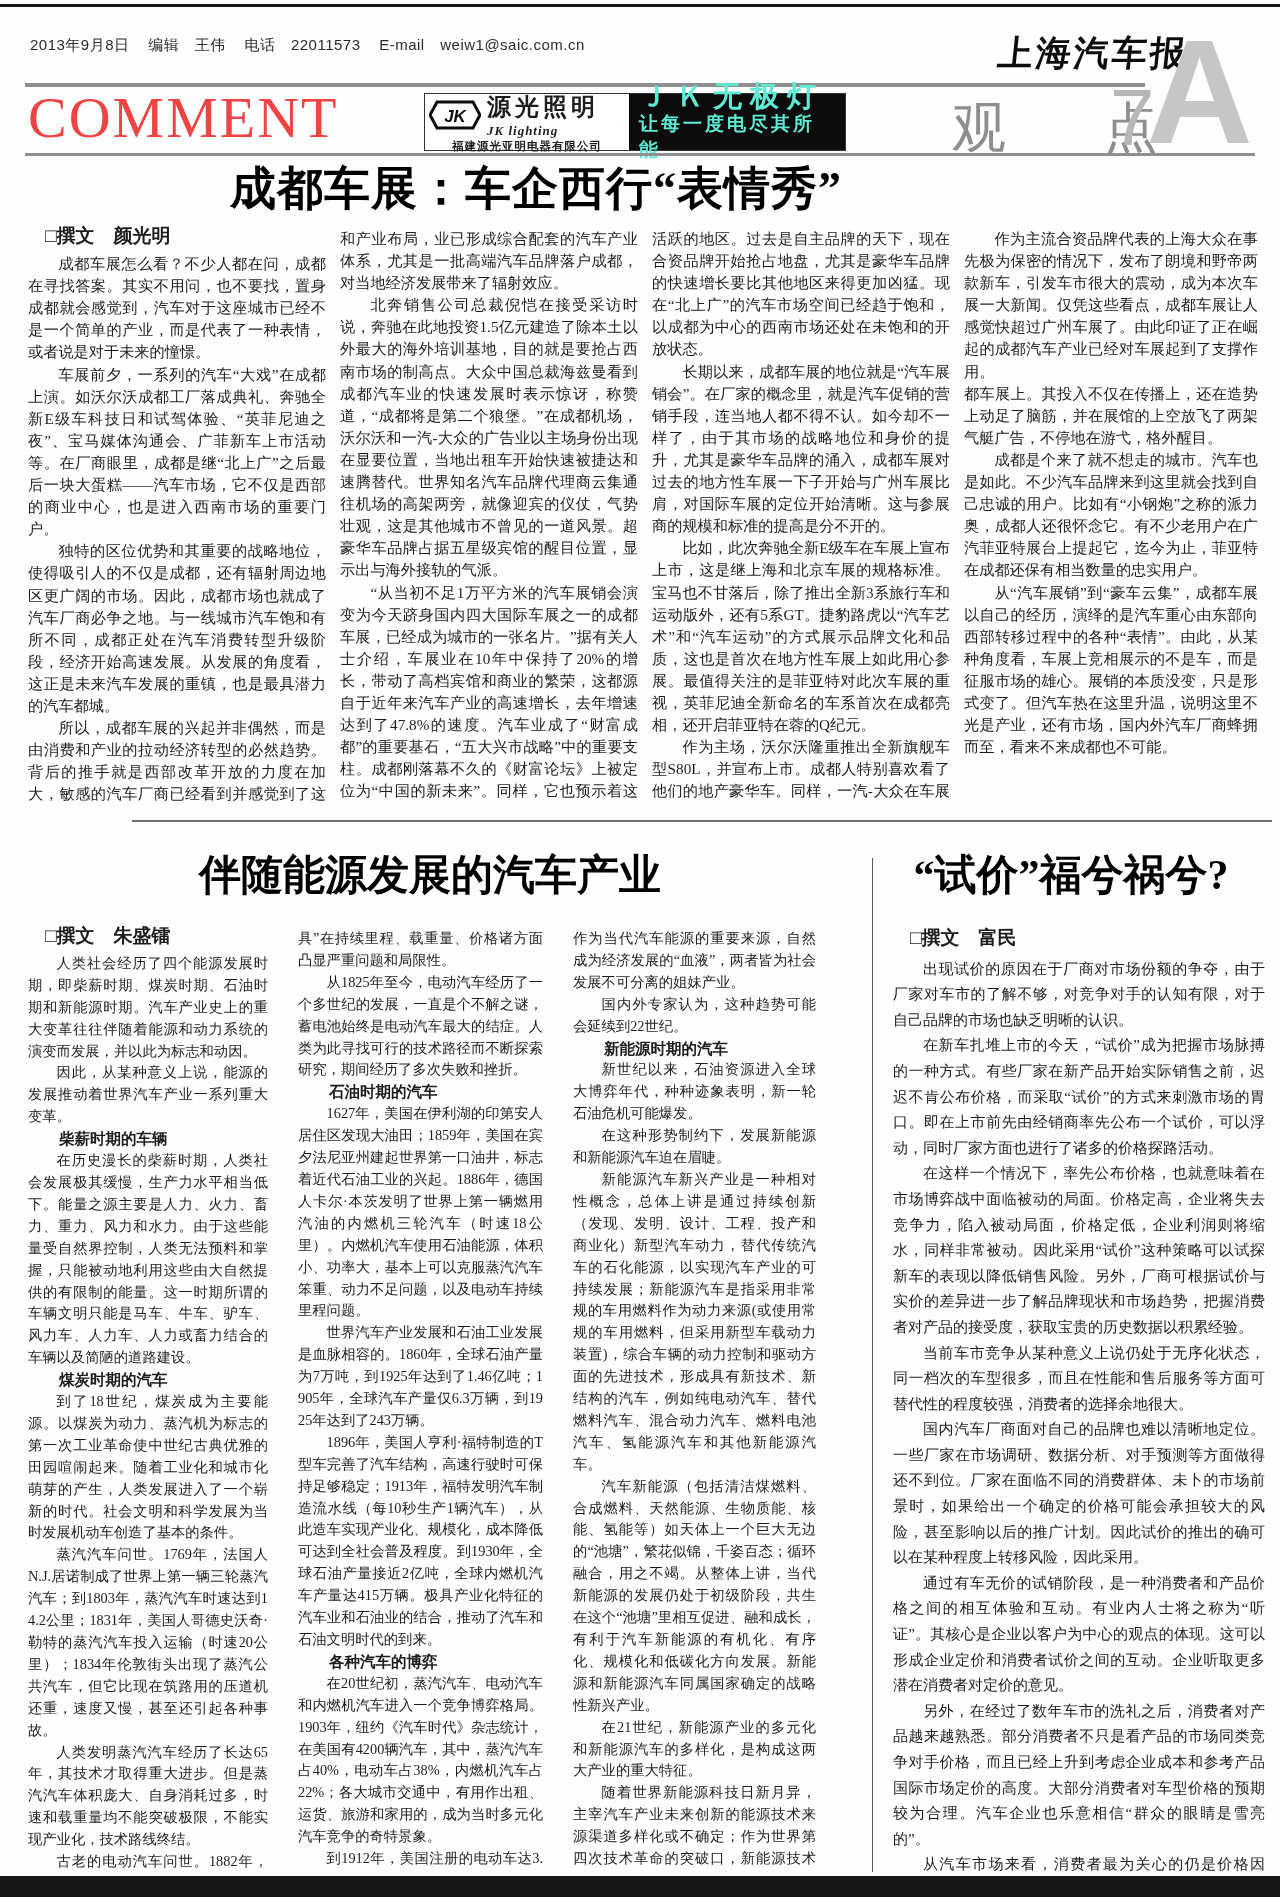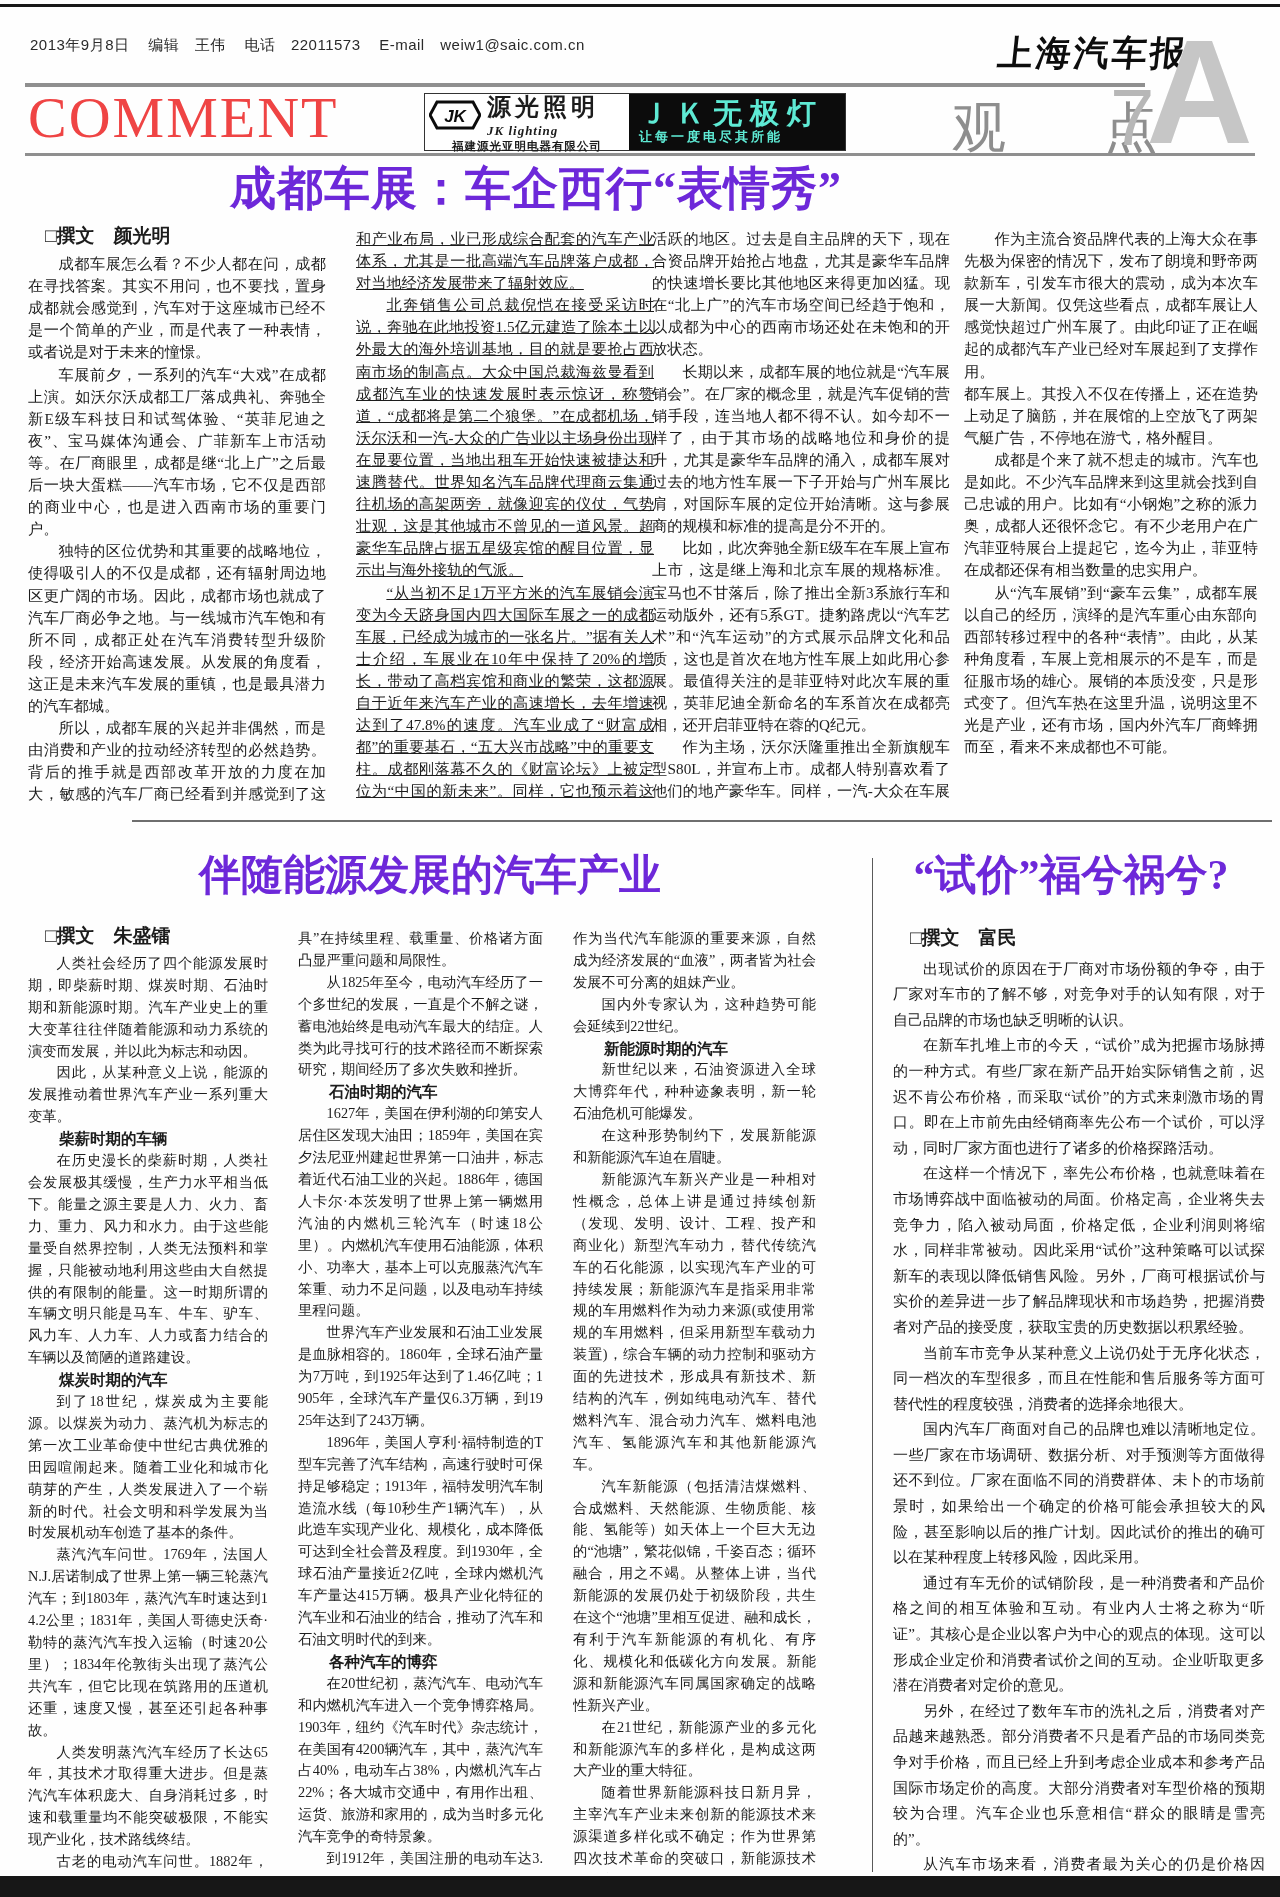--- a/index.html
+++ b/index.html
@@ -18,23 +18,23 @@
   .page-A{font-size:148px;font-weight:700;color:#c6c6c6;font-family:"Liberation Sans",sans-serif;line-height:1;}
   
   .ad{display:flex;border:1px solid #333;background:#fff;}
   .ad-left{width:196px;background:#fff;display:flex;flex-direction:column;justify-content:center;padding:2px 4px;}
   .ad-left-top{display:flex;align-items:center;gap:6px;}
   .ad-brand{font-weight:700;font-size:24px;letter-spacing:4px;white-space:nowrap;}
   .ad-brand-sub{font-style:italic;font-weight:700;font-size:13px;letter-spacing:1px;}
   .ad-company{font-weight:700;font-size:11.5px;text-align:center;letter-spacing:1px;margin-top:0;}
   .ad-right{flex:1;background:#0c0c0c;color:#5eead4;padding:3px 10px;display:flex;flex-direction:column;justify-content:center;}
   .ad-product{font-family:"Liberation Sans",sans-serif;font-weight:700;font-size:29px;letter-spacing:8px;line-height:1.05;}
-  .ad-slogan{font-size:13px;font-weight:700;letter-spacing:3px;}
+  .ad-slogan{font-size:19px;font-weight:700;letter-spacing:3px;}
   
-  .headline{font-weight:700;text-align:center;white-space:nowrap;color:#6d28d9;}
+  .headline{font-weight:700;text-align:center;white-space:nowrap;color:#000000;}
   .h1a{font-size:46px;letter-spacing:1px;}
   .h2a{font-size:42px;}
   .byline{font-family:"Liberation Sans",sans-serif;font-weight:700;font-size:19px;margin:0 0 6px 0;padding-left:17px;}
   
   .col{overflow:hidden;text-align:justify;word-break:break-all;}
   .para{margin:0;text-indent:2em;}
   .para.cont{text-indent:0;}
   .subhead{margin:0;text-indent:2em;font-family:"Liberation Sans",sans-serif;font-weight:700;}
   .a1{font-size:15.2px;line-height:22.1px;}
   .a2{font-size:14.3px;line-height:21.9px;}
@@ -92,21 +92,21 @@
 
   <div class="abs col a1" style="left:28px;top:225px;width:298px;height:578px;">
     <p class="byline">□撰文　颜光明</p>
     <div>
         <p class="para">成都车展怎么看？不少人都在问，成都在寻找答案。其实不用问，也不要找，置身成都就会感觉到，汽车对于这座城市已经不是一个简单的产业，而是代表了一种表情，或者说是对于未来的憧憬。</p>
         <p class="para">车展前夕，一系列的汽车“大戏”在成都上演。如沃尔沃成都工厂落成典礼、奔驰全新E级车科技日和试驾体验、“英菲尼迪之夜”、宝马媒体沟通会、广菲新车上市活动等。在厂商眼里，成都是继“北上广”之后最后一块大蛋糕——汽车市场，它不仅是西部的商业中心，也是进入西南市场的重要门户。</p>
         <p class="para">独特的区位优势和其重要的战略地位，使得吸引人的不仅是成都，还有辐射周边地区更广阔的市场。因此，成都市场也就成了汽车厂商必争之地。与一线城市汽车饱和有所不同，成都正处在汽车消费转型升级阶段，经济开始高速发展。从发展的角度看，这正是未来汽车发展的重镇，也是最具潜力的汽车都城。</p>
         <p class="para">所以，成都车展的兴起并非偶然，而是由消费和产业的拉动经济转型的必然趋势。背后的推手就是西部改革开放的力度在加大，敏感的汽车厂商已经看到并感觉到了这片热土在向他们招手。</p>
       </div>
   </div>
-  <div class="abs col a1" style="left:356px;top:228px;width:298px;height:575px;text-decoration:underline;">
+  <div class="abs col a1" style="left:340px;top:228px;width:298px;height:575px;">
     <div>
         <p class="para cont">和产业布局，业已形成综合配套的汽车产业体系，尤其是一批高端汽车品牌落户成都，对当地经济发展带来了辐射效应。</p>
         <p class="para">北奔销售公司总裁倪恺在接受采访时说，奔驰在此地投资1.5亿元建造了除本土以外最大的海外培训基地，目的就是要抢占西南市场的制高点。大众中国总裁海兹曼看到成都汽车业的快速发展时表示惊讶，称赞道，“成都将是第二个狼堡。”在成都机场，沃尔沃和一汽-大众的广告业以主场身份出现在显要位置，当地出租车开始快速被捷达和速腾替代。世界知名汽车品牌代理商云集通往机场的高架两旁，就像迎宾的仪仗，气势壮观，这是其他城市不曾见的一道风景。超豪华车品牌占据五星级宾馆的醒目位置，显示出与海外接轨的气派。</p>
         <p class="para">“从当初不足1万平方米的汽车展销会演变为今天跻身国内四大国际车展之一的成都车展，已经成为城市的一张名片。”据有关人士介绍，车展业在10年中保持了20%的增长，带动了高档宾馆和商业的繁荣，这都源自于近年来汽车产业的高速增长，去年增速达到了47.8%的速度。汽车业成了“财富成都”的重要基石，“五大兴市战略”中的重要支柱。成都刚落幕不久的《财富论坛》上被定位为“中国的新未来”。同样，它也预示着这里是中国汽车发展的新未来。</p>
       </div>
   </div>
   <div class="abs col a1" style="left:652px;top:228px;width:298px;height:575px;">
     <div>
         <p class="para cont">活跃的地区。过去是自主品牌的天下，现在合资品牌开始抢占地盘，尤其是豪华车品牌的快速增长要比其他地区来得更加凶猛。现在“北上广”的汽车市场空间已经趋于饱和，以成都为中心的西南市场还处在未饱和的开放状态。</p>
         <p class="para">长期以来，成都车展的地位就是“汽车展销会”。在厂家的概念里，就是汽车促销的营销手段，连当地人都不得不认。如今却不一样了，由于其市场的战略地位和身价的提升，尤其是豪华车品牌的涌入，成都车展对过去的地方性车展一下子开始与广州车展比肩，对国际车展的定位开始清晰。这与参展商的规模和标准的提高是分不开的。</p>

